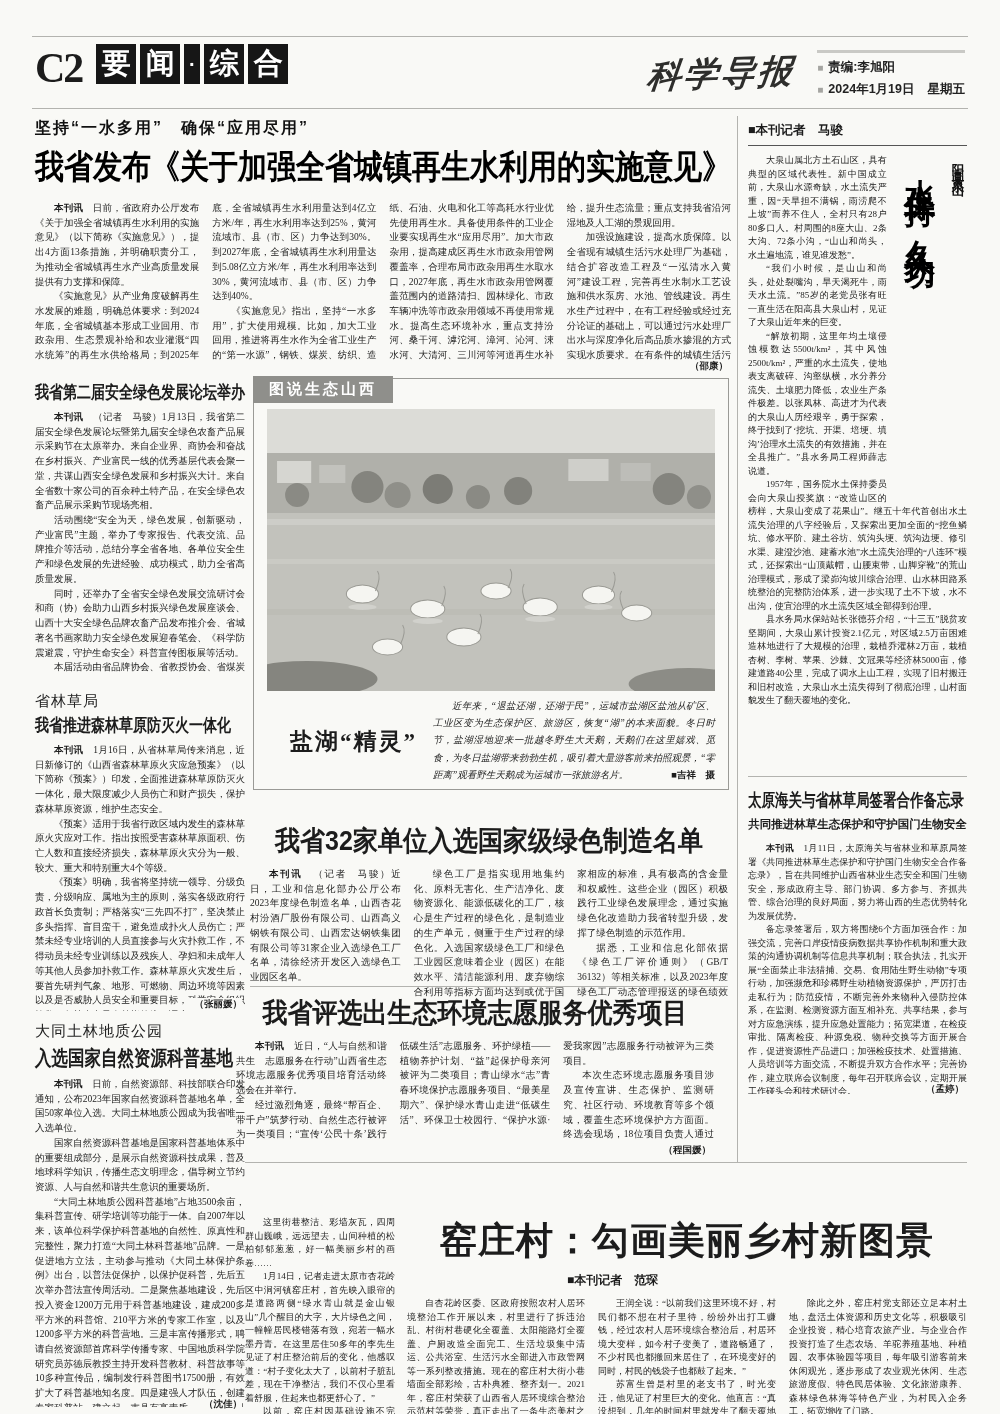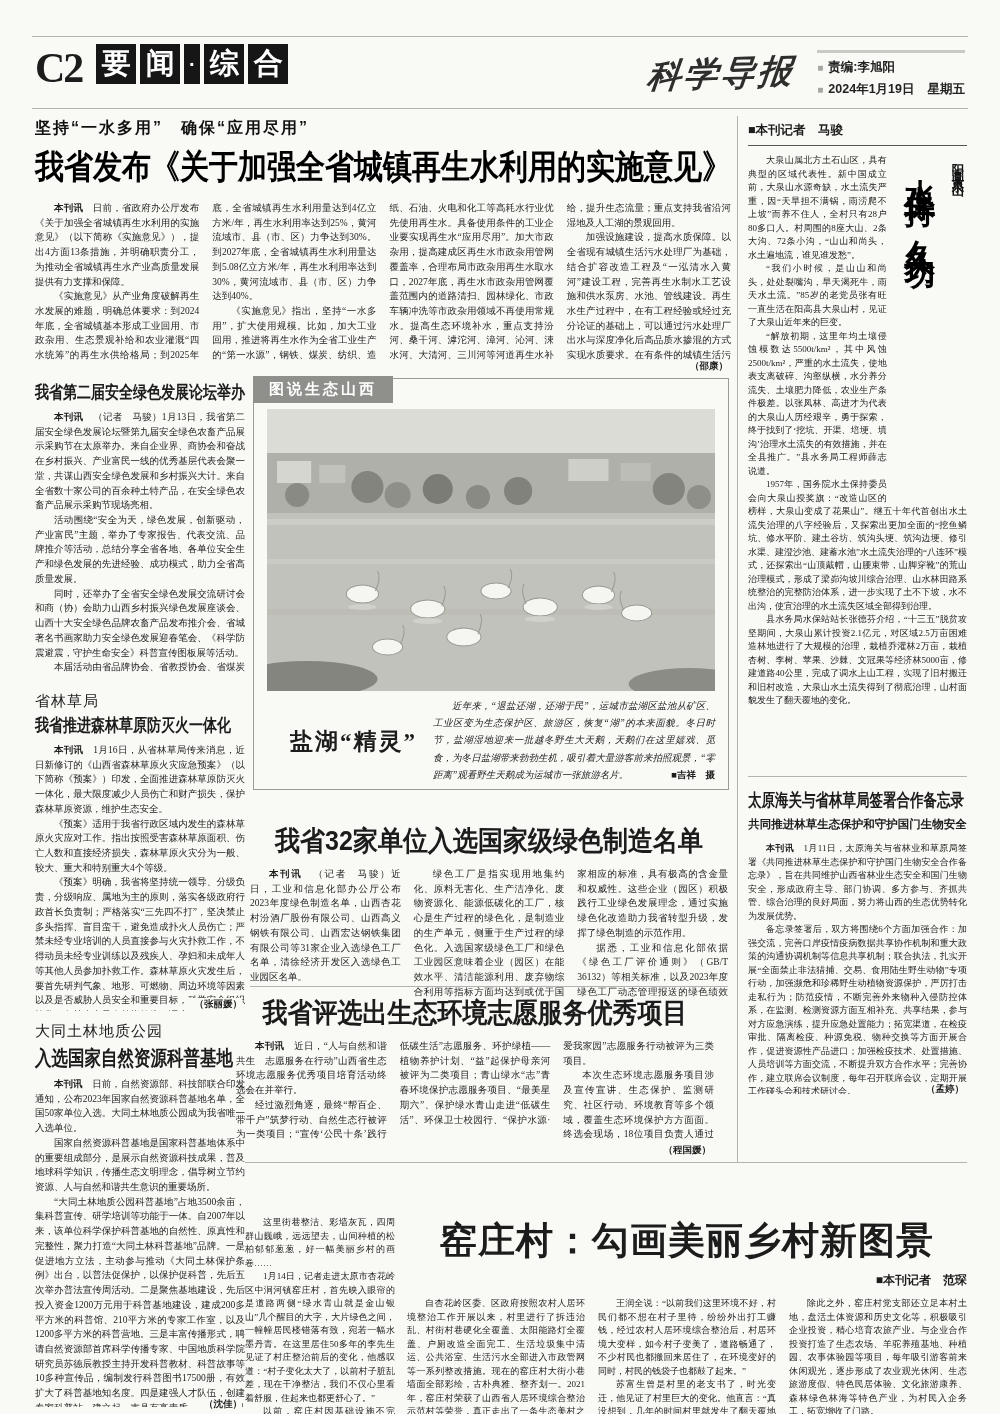--- a/index.html
+++ b/index.html
@@ -62,21 +62,21 @@
   .obs-rule{border:none;border-top:1px solid #b3b3af;margin:10px 0 12px 0;}
   .customs-title{font-size:13.5px;white-space:nowrap;font-weight:900;transform:scaleY(1.3);transform-origin:top left;}
   .customs-sub{font-size:11.5px;font-weight:bold;margin-top:10px;white-space:nowrap;text-align:center;}
   .customs-body{margin-top:10px;position:relative;height:252px;font-size:9px;line-height:1.5;}
   
   .village{position:absolute;left:245px;top:1216px;width:722px;height:246px;overflow:hidden;
            display:grid;grid-template-columns:150px 1fr;column-gap:12px;}
   .v-col1{font-size:9px;line-height:1.5;overflow:hidden;}
   .v-right{display:flex;flex-direction:column;}
   .v-title{text-align:center;font-size:37px;font-weight:900;white-space:nowrap;letter-spacing:1px;}
-  .v-byline{text-align:right;font-size:12px;margin:6px 0 8px 160px;}
+  .v-byline{text-align:left;font-size:12px;margin:6px 0 8px 160px;}
   .v-cols{column-count:3;column-gap:13px;flex:1;overflow:hidden;font-size:9px;line-height:1.5;}
 </style>
 </head>
 <body>
 
 <div class="page">
 
   <div class="rule" style="left:32px;right:32px;top:36px;"></div>
   <div class="rule" style="left:32px;right:32px;top:108px;"></div>
   <div class="vrule" style="left:737px;top:116px;height:1046px;"></div>

